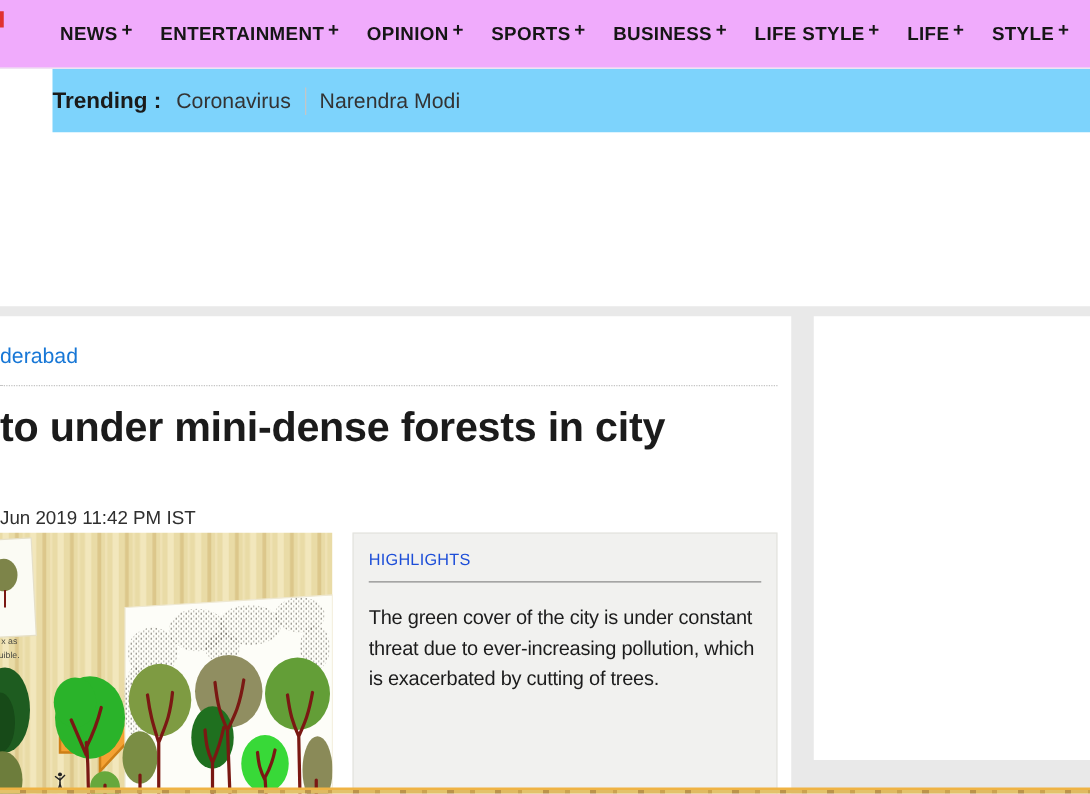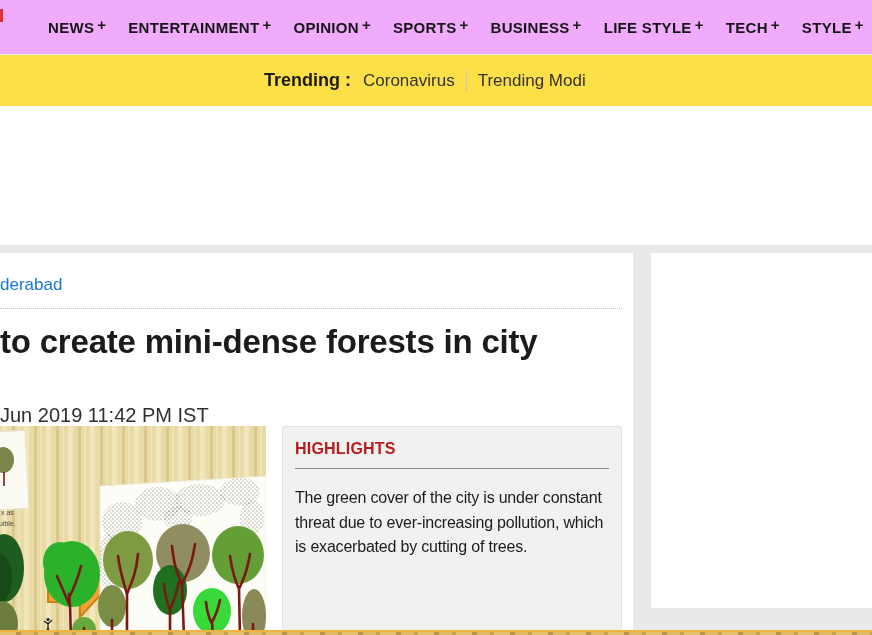--- a/index.html
+++ b/index.html
@@ -30,23 +30,23 @@
   }
   .nav-item {
     font-size:15px; font-weight:700; color:#161616;
     text-decoration:none; letter-spacing:.3px;
     display:inline-flex; align-items:flex-start; cursor:pointer;
   }
   .nav-item .plus { margin-left:3px; position:relative; top:-3px; font-size:15px; }
 
   
   .trending {
-    height:51px; background:#fde047;
+    height:51px; background:#7dd3fc;
     display:flex; align-items:center;
-    padding-left:264px; font-size:17px; color:#3a3a3a;
+    font-size:17px; color:#3a3a3a;margin-left:42px;
   }
   .trending-label { font-weight:700; color:#1a1a1a; font-size:18px; margin-right:12px; }
   .trending-topic { color:#333; text-decoration:none; cursor:pointer; }
   .trending-divider { width:1px; height:22px; background:#c5c5c5; margin:0 11px; }
 
   
   .ad-blank { height:139px; background:#fff; }
 
   
   .page {
@@ -60,31 +60,31 @@
   .breadcrumb {
     display:block; font-size:17px; line-height:20px;
     color:#1777d6; text-decoration:none; cursor:pointer;
   }
   .dotted-sep { width:622px; border:none; border-top:1px dotted #c4c4c4; margin-top:13px; }
   .headline {
     margin-top:13px; width:622px;
     font-size:33px; line-height:40px; font-weight:700;
     color:#1b1b1b; letter-spacing:-.2px;
   }
-  .date-line { margin-top:44px; font-size:20px; line-height:18px; color:#2f2f2f; }
+  .date-line { margin-top:44px; font-size:15px; line-height:18px; color:#2f2f2f; }
 
   .media-row { margin-top:2px; display:flex; align-items:stretch; }
   .article-image { width:266px; height:211px; display:block; flex:0 0 266px; }
 
   .highlights {
     margin-left:16px; width:340px;
     background:#f1f1ef; border:1px solid #e3e3df;
     padding:13px 12px 12px 12px;
   }
-  .highlights h2 { font-size:16px; font-weight:700; color:#b91c1c; letter-spacing:.2px; }
+  .highlights h2 { font-size:13px; font-weight:400; color:#1d4ed8; letter-spacing:.2px; }
   .highlights .rule { border:none; border-top:1px solid #8c8c8c; margin-top:10px; }
   .highlights p {
     margin-top:17px; font-size:16px; line-height:24.5px;
     color:#1c1c1c; letter-spacing:-.2px;
   }
 
   .side-card {
     position:absolute; left:651px; top:8px; width:221px; height:355px;
     background:#fff;
   }
@@ -119,45 +119,45 @@
     </a>
   <a class="nav-item">
       <span>BUSINESS</span>
       <span class="plus">+</span>
     </a>
   <a class="nav-item">
       <span>LIFE STYLE</span>
       <span class="plus">+</span>
     </a>
   <a class="nav-item">
-      <span>TECH</span>
+      <span>LIFE</span>
       <span class="plus">+</span>
     </a>
   <a class="nav-item">
       <span>STYLE</span>
       <span class="plus">+</span>
     </a>
 
 </header>
 
 <div class="trending">
   <span class="trending-label">Trending :</span>
   <a class="trending-topic">Coronavirus</a>
   <span class="trending-divider"></span>
-  <a class="trending-topic">Trending Modi</a>
+  <a class="trending-topic">Narendra Modi</a>
 </div>
 
 <div class="ad-blank"></div>
 
 <div class="page">
 
   <section class="main-card">
     <a class="breadcrumb">derabad</a>
     <hr class="dotted-sep">
-    <h1 class="headline">to create mini-dense forests in city</h1>
+    <h1 class="headline">to under mini-dense forests in city</h1>
     <div class="date-line">Jun 2019 11:42 PM IST</div>
 
     <div class="media-row">
 
       <svg class="article-image" viewBox="0 0 266 211" xmlns="http://www.w3.org/2000/svg" preserveAspectRatio="none">
         <defs>
           <pattern id="wood" width="22" height="8" patternUnits="userSpaceOnUse">
             <rect width="22" height="8" fill="#e9dba6"></rect>
             <rect x="2" width="5" height="8" fill="#f2e7bc"></rect>
             <rect x="12" width="3" height="8" fill="#dcc78b"></rect>

